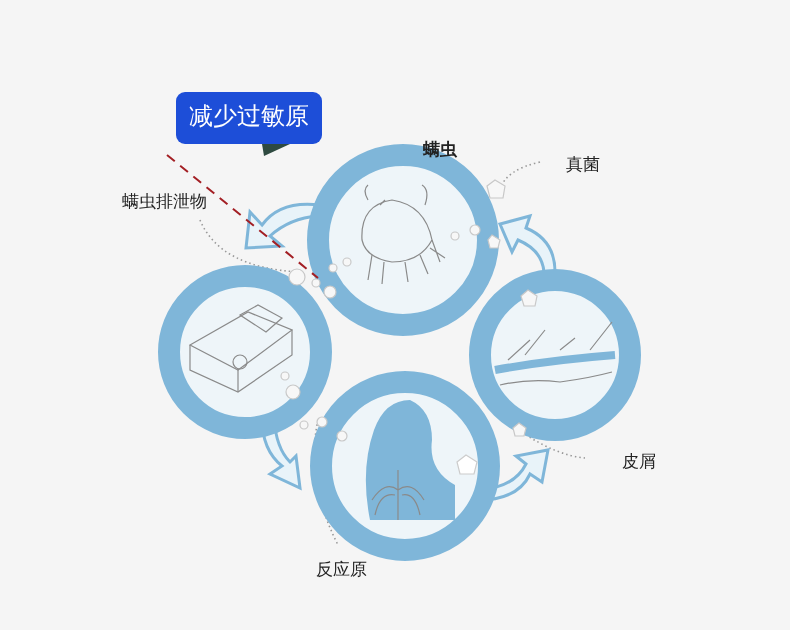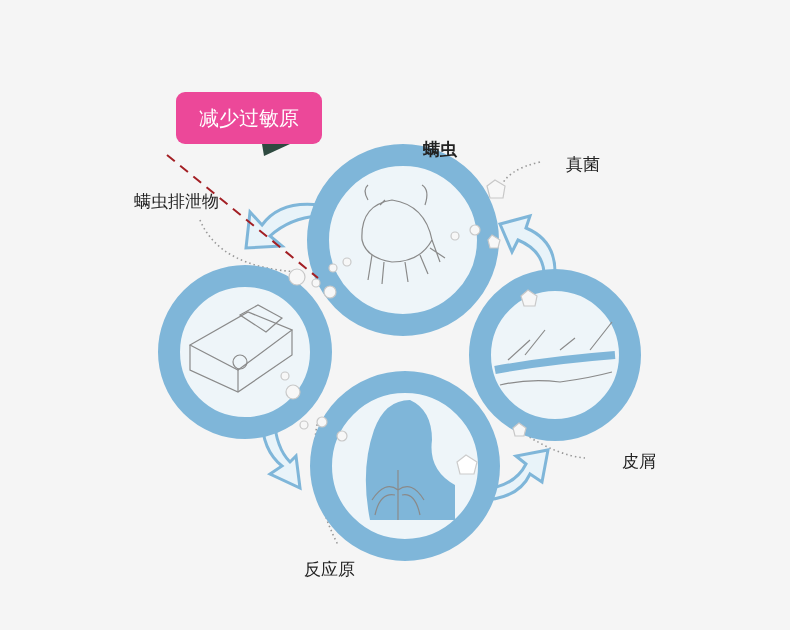--- a/index.html
+++ b/index.html
@@ -1,20 +1,20 @@
 <!DOCTYPE html>
 <html><head>
 <meta charset="utf-8">
 <style>
   html, body { margin:0; padding:0; }
   body { width:790px; height:630px; background:#f5f5f5; position:relative; overflow:hidden;
          font-family:"DejaVu Sans", sans-serif; }
   .label { position:absolute; font-size:17px; color:#222; white-space:nowrap; }
-  .bubble { position:absolute; left:176px; top:92px; width:146px; height:52px; background:#ec4899;
-            border-radius:9px; color:#fff; font-size:20px; line-height:52px; text-align:center; }
+  .bubble { position:absolute; left:176px; top:92px; width:146px; height:52px; background:#1d4ed8;
+            border-radius:9px; color:#fff; font-size:24px; line-height:52px; text-align:center;font-family:Liberation Mono, monospace; }
   svg.diagram { position:absolute; left:0; top:0; }
 </style>
 </head>
 <body>
 
 <svg class="diagram" width="790" height="630" viewBox="0 0 790 630">
 
   <g fill="none" stroke="#999" stroke-width="1.6" stroke-dasharray="1.5 3">
     <path d="M200 220 Q220 268 300 272"></path>
     <path d="M540 162 Q505 170 500 190"></path>
@@ -87,15 +87,15 @@
 
   <line x1="167" y1="155" x2="318" y2="278" stroke="#a31f24" stroke-width="2" stroke-dasharray="10 7"></line>
 
   <polygon points="262,144 290,144 264,156" fill="#2e4a40"></polygon>
 </svg>
 
 <div class="bubble">减少过敏原</div>
 
 <div class="label" style="left:423px;top:138px;font-weight:bold;">螨虫</div>
 <div class="label" style="left:566px;top:153px;">真菌</div>
-<div class="label" style="left:122px;top:190px;margin-left:12px;">螨虫排泄物</div>
+<div class="label" style="left:122px;top:190px;">螨虫排泄物</div>
 <div class="label" style="left:622px;top:450px;">皮屑</div>
-<div class="label" style="left:304px;top:558px;">反应原</div>
+<div class="label" style="left:316px;top:558px;">反应原</div>
 
 </body></html>

